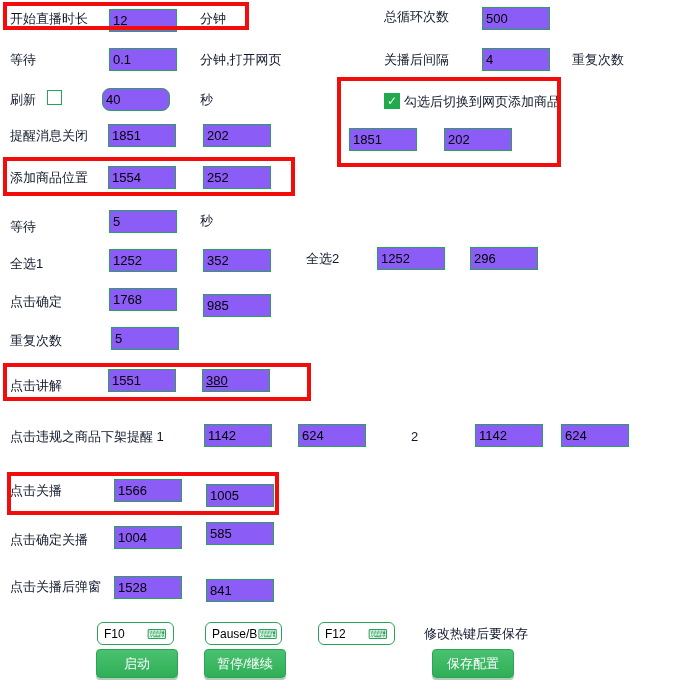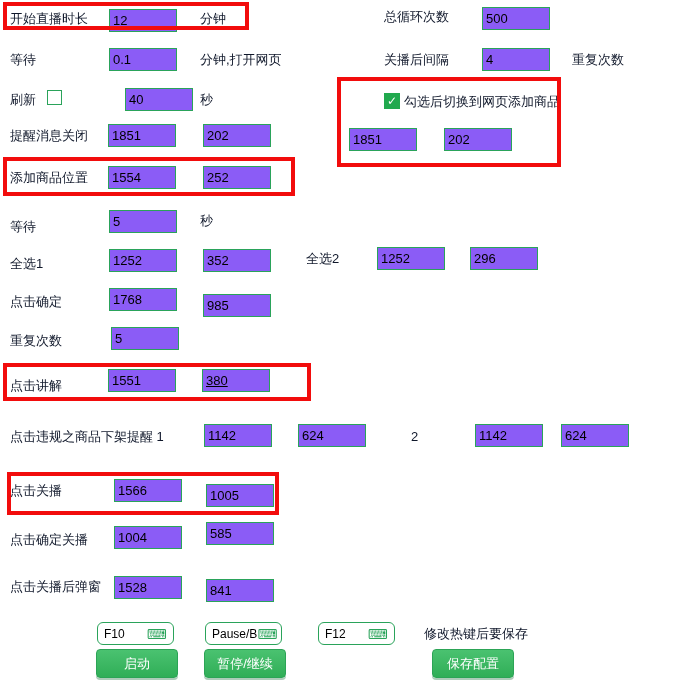--- a/index.html
+++ b/index.html
@@ -57,21 +57,21 @@
   <span class="lbl" style="left:10px;top:53px">等待</span>
   <input class="inp" style="left: 109px; top: 48px;" value="0.1">
   <span class="lbl" style="left:200px;top:53px">分钟,打开网页</span>
 
   <span class="lbl" style="left:384px;top:53px">关播后间隔</span>
   <input class="inp" style="left: 482px; top: 48px;" value="4">
   <span class="lbl" style="left:572px;top:53px">重复次数</span>
 
   <span class="lbl" style="left:10px;top:93px">刷新</span>
   <span class="cb" style="left:47px;top:90px"></span>
-  <input class="inp" style="left: 125px; top: 88px;" value="40">
+  <input class="inp" style="left: 102px; top: 88px; border-radius: 8px;" value="40">
   <span class="lbl" style="left:200px;top:93px">秒</span>
 
   <span class="cb checked" style="left:384px;top:93px">
       <span>✓</span>
     </span>
   <span class="lbl" style="left:404px;top:95px">勾选后切换到网页添加商品</span>
   <input class="inp" style="left: 349px; top: 128px;" value="1851">
   <input class="inp" style="left: 444px; top: 128px;" value="202">
 
   <span class="lbl" style="left:10px;top:129px">提醒消息关闭</span>

